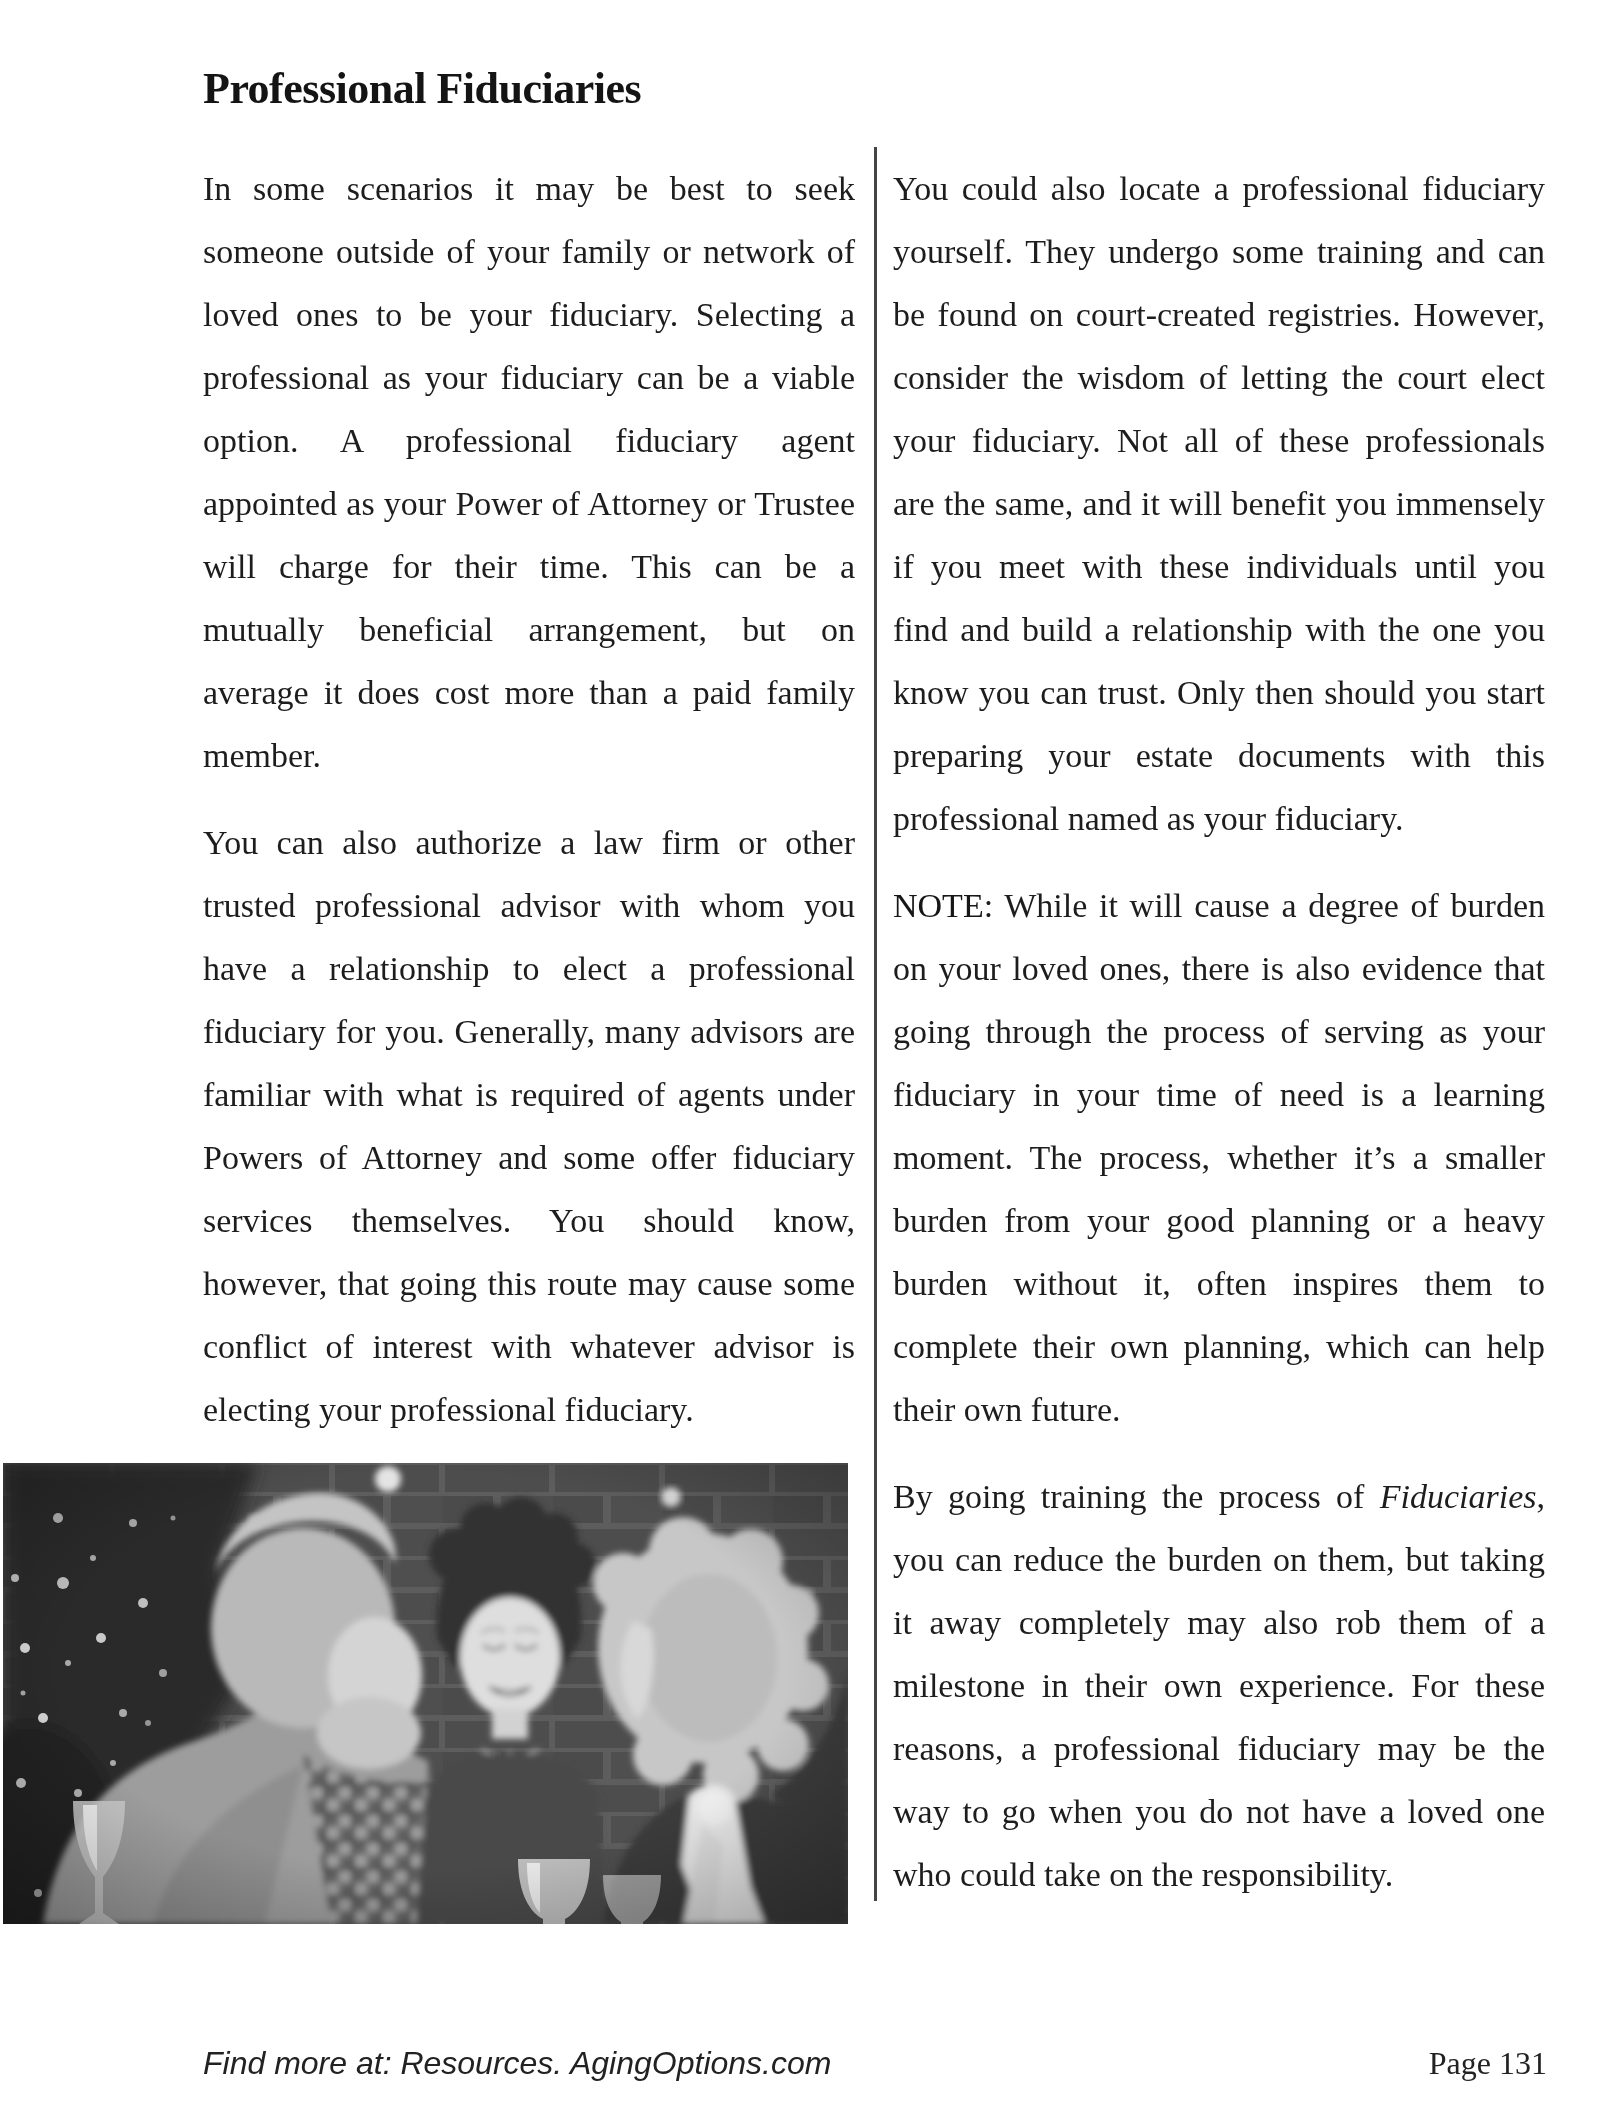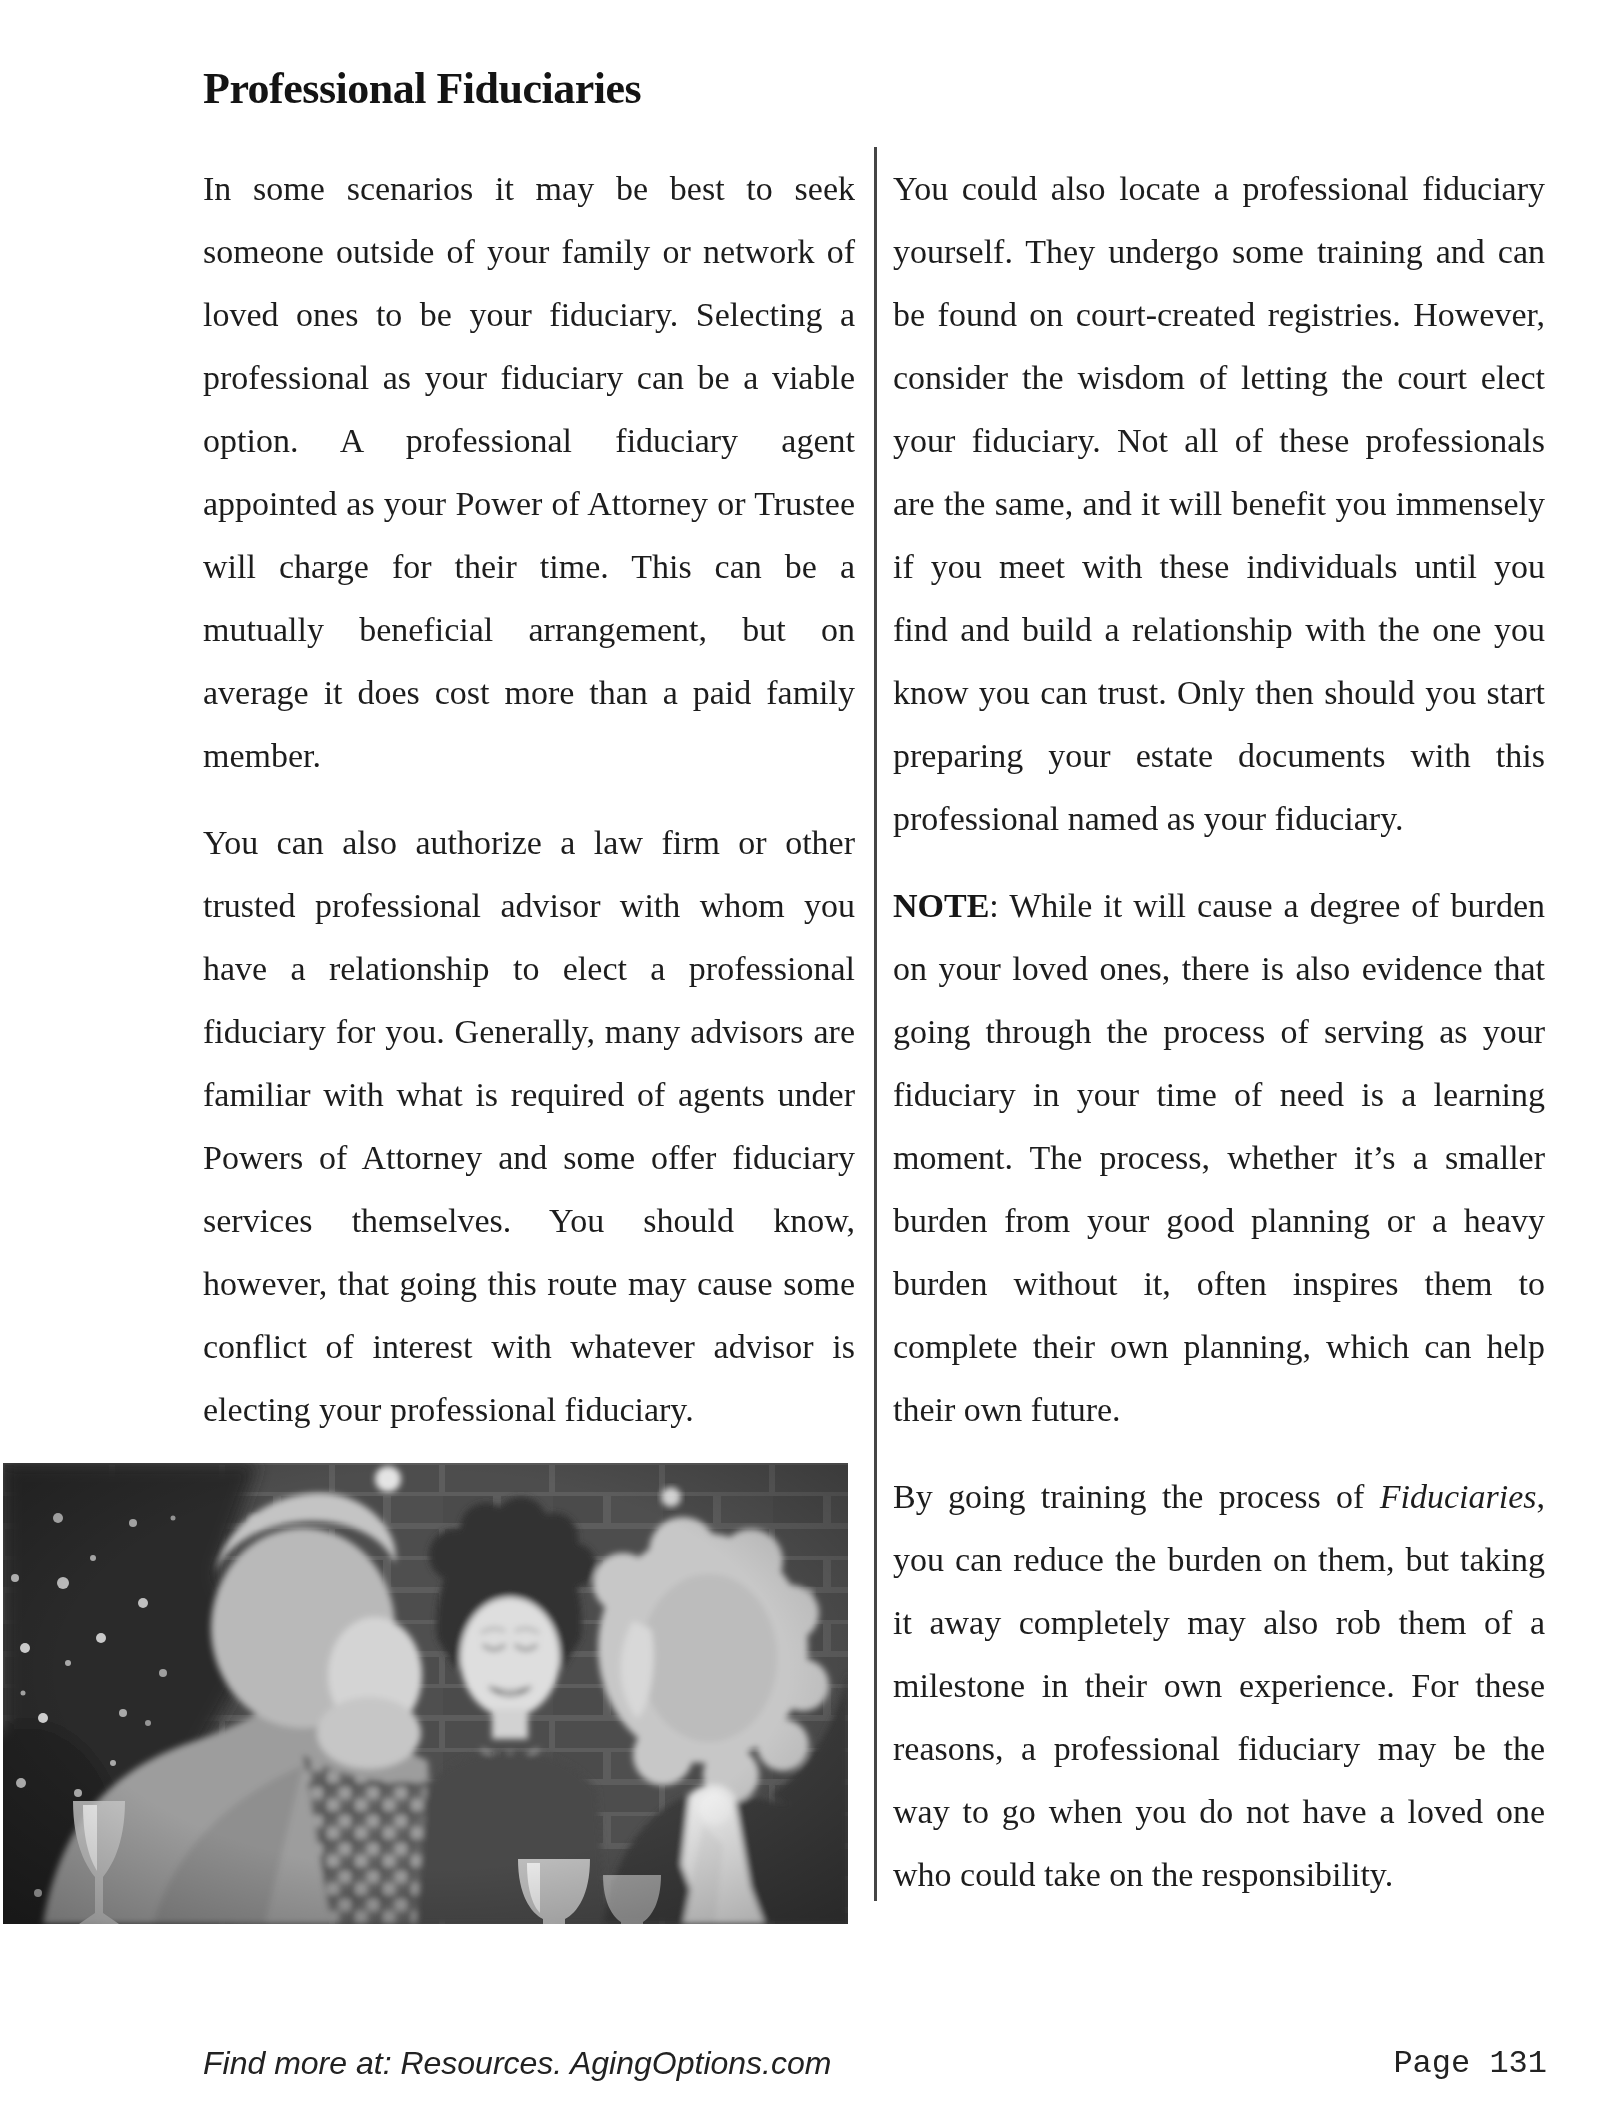--- a/index.html
+++ b/index.html
@@ -29,21 +29,21 @@
     width:652px;
     font-size:34px;
     line-height:63px;
     text-align:justify;
     color:#1d1d1d;
   }
   .col-left{left:203px;}
   .col-right{left:893px;}
   .col p{margin:0 0 24px 0;padding:0;}
   .col p:last-child{margin-bottom:0;}
-  .note-label{font-weight:700;color:#161616;}
+  .note-label{font-weight:400;color:#161616;}
   .em-italic{font-style:italic;}
   .divider{
     position:absolute;
     left:874px;
     top:136px;
     width:3px;
     height:1754px;
     background:#454545;
   }
   .photo{
@@ -62,21 +62,21 @@
     font-family:"Liberation Sans","DejaVu Sans",sans-serif;
     font-style:italic;
     font-size:32px;
     color:#222222;
     white-space:nowrap;
   }
   .footer-right{
     position:absolute;
     right:53px;
     top:2034px;
-    font-family:Liberation Mono, monospace;
+    font-family:Liberation Serif, serif;
     font-size:32px;
     color:#222222;
     white-space:nowrap;
   }
 </style>
 </head>
 <body>
 
 <div class="page">
 

